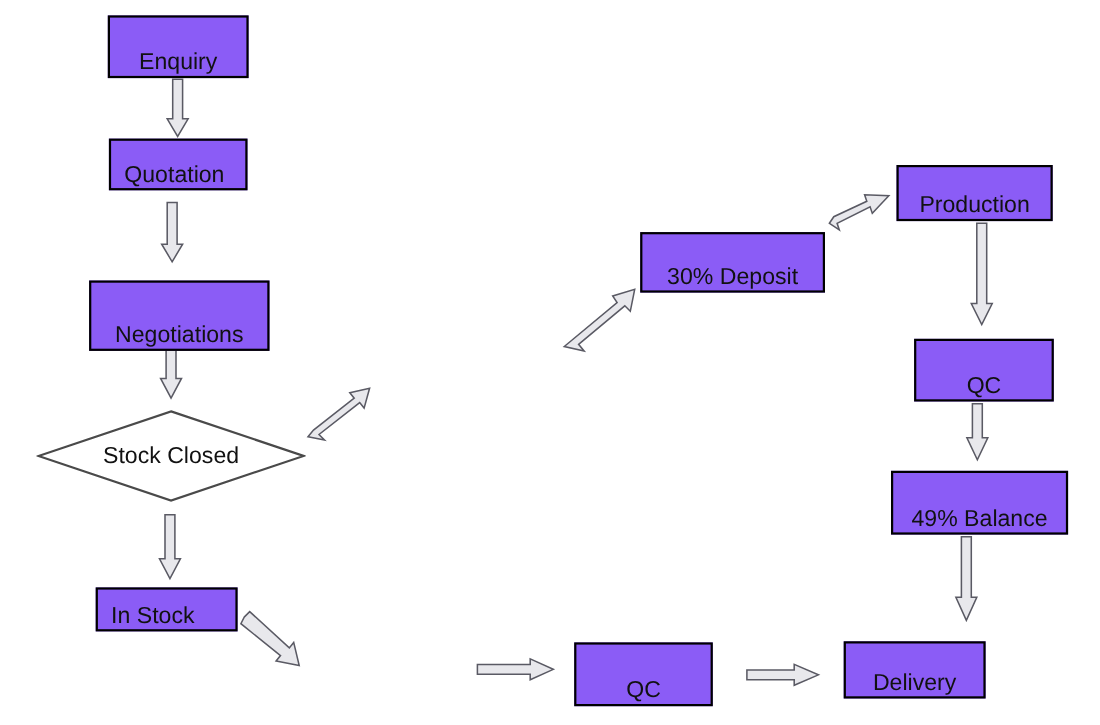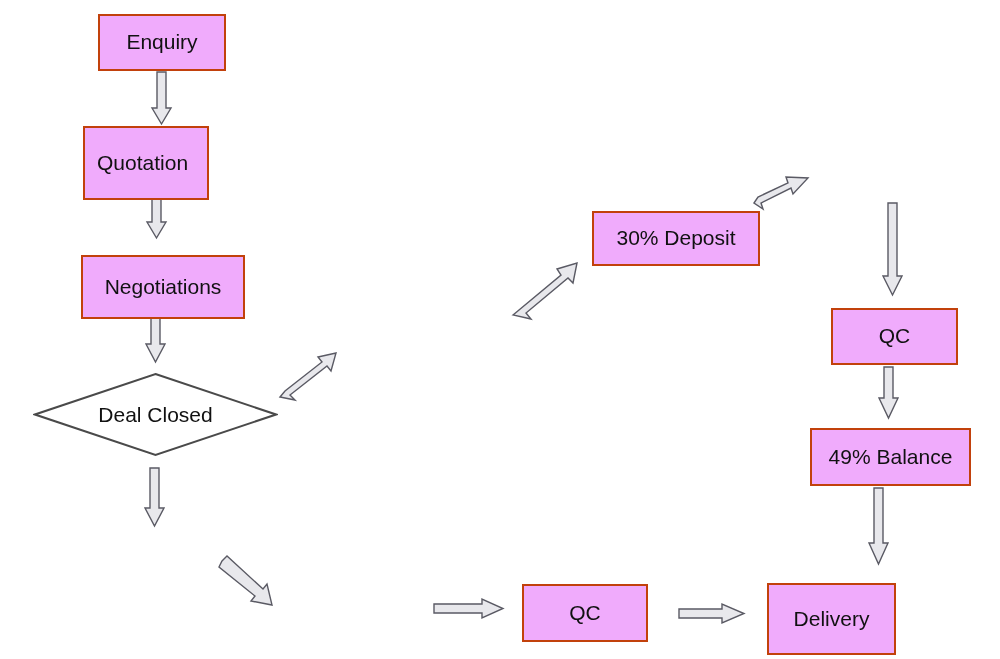--- a/index.html
+++ b/index.html
@@ -11,24 +11,24 @@
     position: relative;
     width: 1000px;
     height: 659px;
     background: #ffffff;
     overflow: hidden;
     font-family: "Liberation Sans", sans-serif;
   }
   .node {
     position: absolute;
     box-sizing: border-box;
-    border: 2px solid #c2410c;
-    background: #f0abfc;
+    border: 2px solid #000000;
+    background: #8b5cf6;
     display: flex;
-    align-items: center;
+    align-items: flex-end;
     color: #111111;
     font-size: 21px;
     line-height: 1.15;
     white-space: pre-line;
   }
   .node.center { justify-content: center; text-align: center; }
   .node.left   { justify-content: flex-start; text-align: left; padding-left: 12px; }
   .diamond-wrap {
     position: absolute;
   }
@@ -120,52 +120,58 @@
     <g>
       <polygon class="arrowshape" points="679,609 722,609 722,604 744,613.5 722,623 722,618 679,618"></polygon>
     </g>
 
   </svg>
 
   <div class="node center" style="left:98px; top:14px; width:128px; height:57px;">
     <span>Enquiry</span>
   </div>
 
-  <div class="node left" style="left:83px; top:126px; width:126px; height:74px;">
+  <div class="node left" style="left:99px; top:126px; width:126px; height:47px;">
     <span>Quotation</span>
   </div>
 
   <div class="node center" style="left:81px; top:255px; width:164px; height:64px;">
     <span>Negotiations</span>
   </div>
 
   <div class="diamond-wrap" style="left:33px; top:372px; width:245px; height:85px;">
     <svg width="245" height="85" viewBox="0 0 245 85">
       <polygon class="diamond-shape" points="122.5,2 243,42.5 122.5,83 2,42.5"></polygon>
     </svg>
-    <div class="diamond-label">Deal Closed</div>
+    <div class="diamond-label">Stock Closed</div>
+  </div>
+
+  <div class="node left" style="left:87px; top:534px; width:129px; height:40px;">
+    <span>In Stock</span>
   </div>
 
 
-
-  <div class="node center" style="left:582px; top:211px; width:168px; height:55px;margin-left:10px;">
+  <div class="node center" style="left:582px; top:211px; width:168px; height:55px;">
     <span>30% Deposit</span>
   </div>
 
+  <div class="node center" style="left:815px; top:150px; width:142px; height:51px;">
+    <span>Production</span>
+  </div>
 
   <div class="node center" style="left:831px; top:308px; width:127px; height:57px;">
     <span>QC</span>
   </div>
 
   <div class="node center" style="left:810px; top:428px; width:161px; height:58px;">
     <span>49% Balance</span>
   </div>
 
 
   <div class="node center" style="left:522px; top:584px; width:126px; height:58px;">
     <span>QC</span>
   </div>
 
-  <div class="node center" style="left:767px; top:583px; width:129px; height:72px;">
+  <div class="node center" style="left:767px; top:583px; width:129px; height:52px;">
     <span>Delivery</span>
   </div>
 
 </div>
 
 </body></html>

